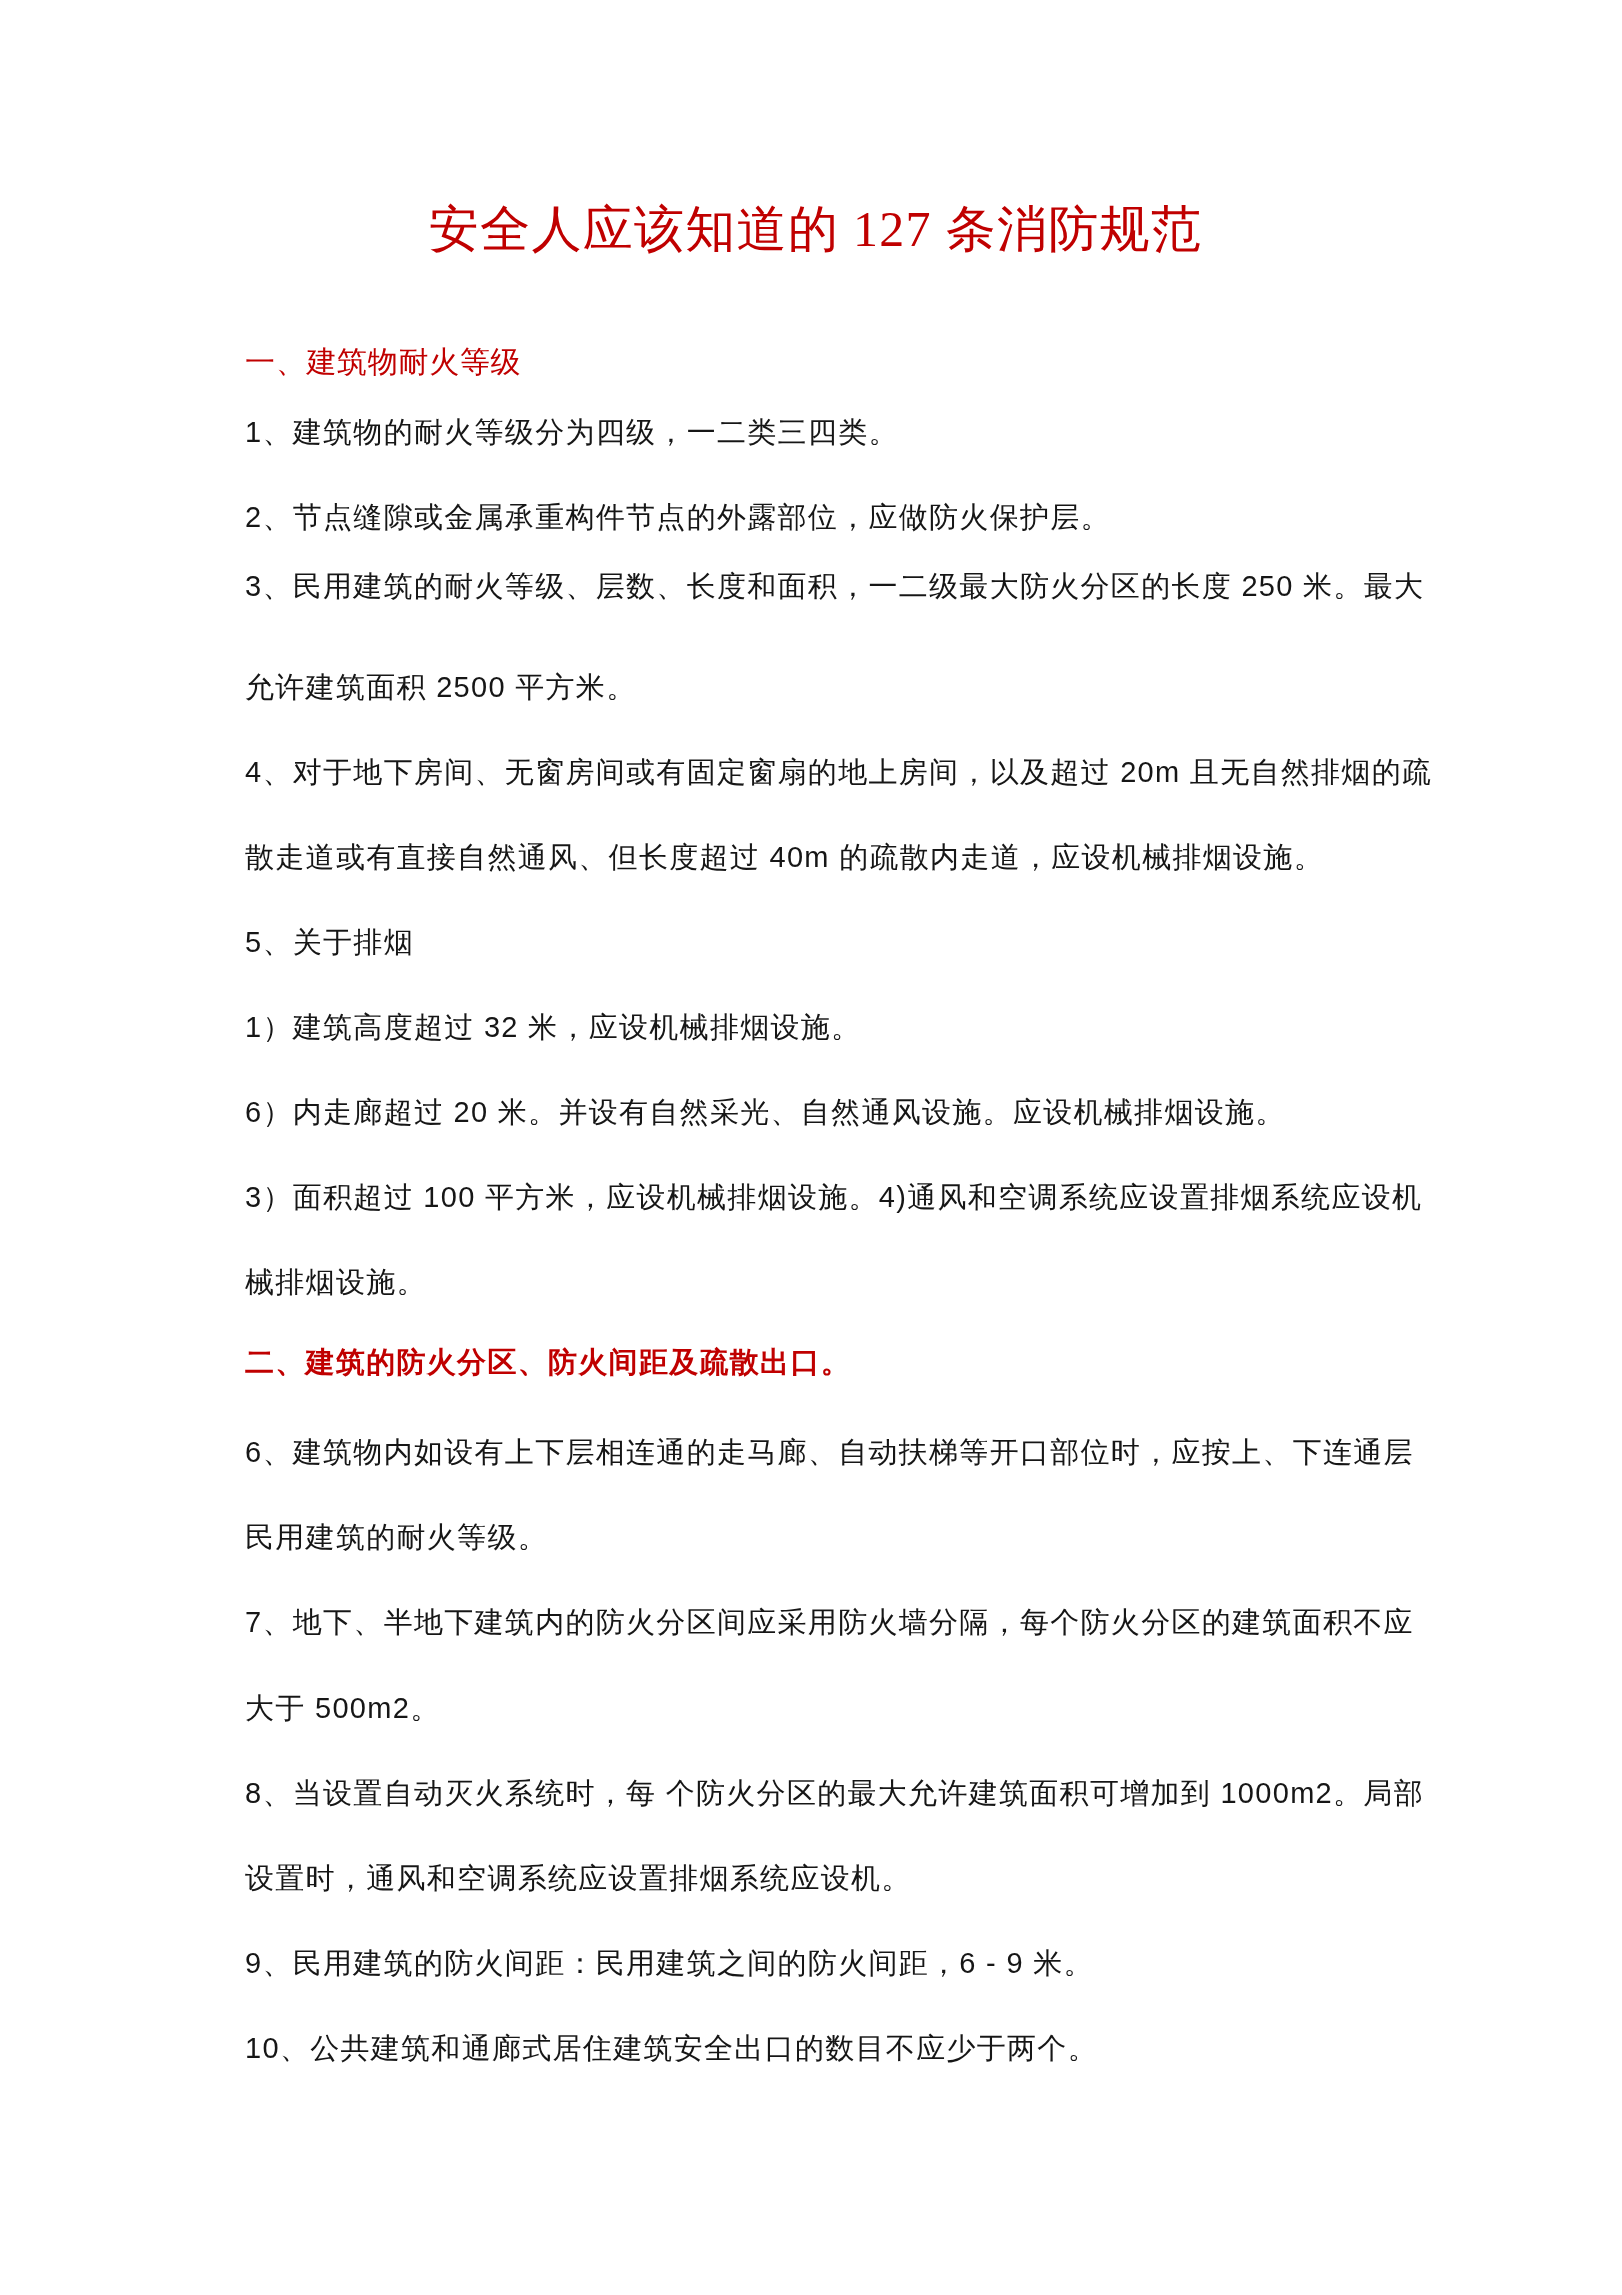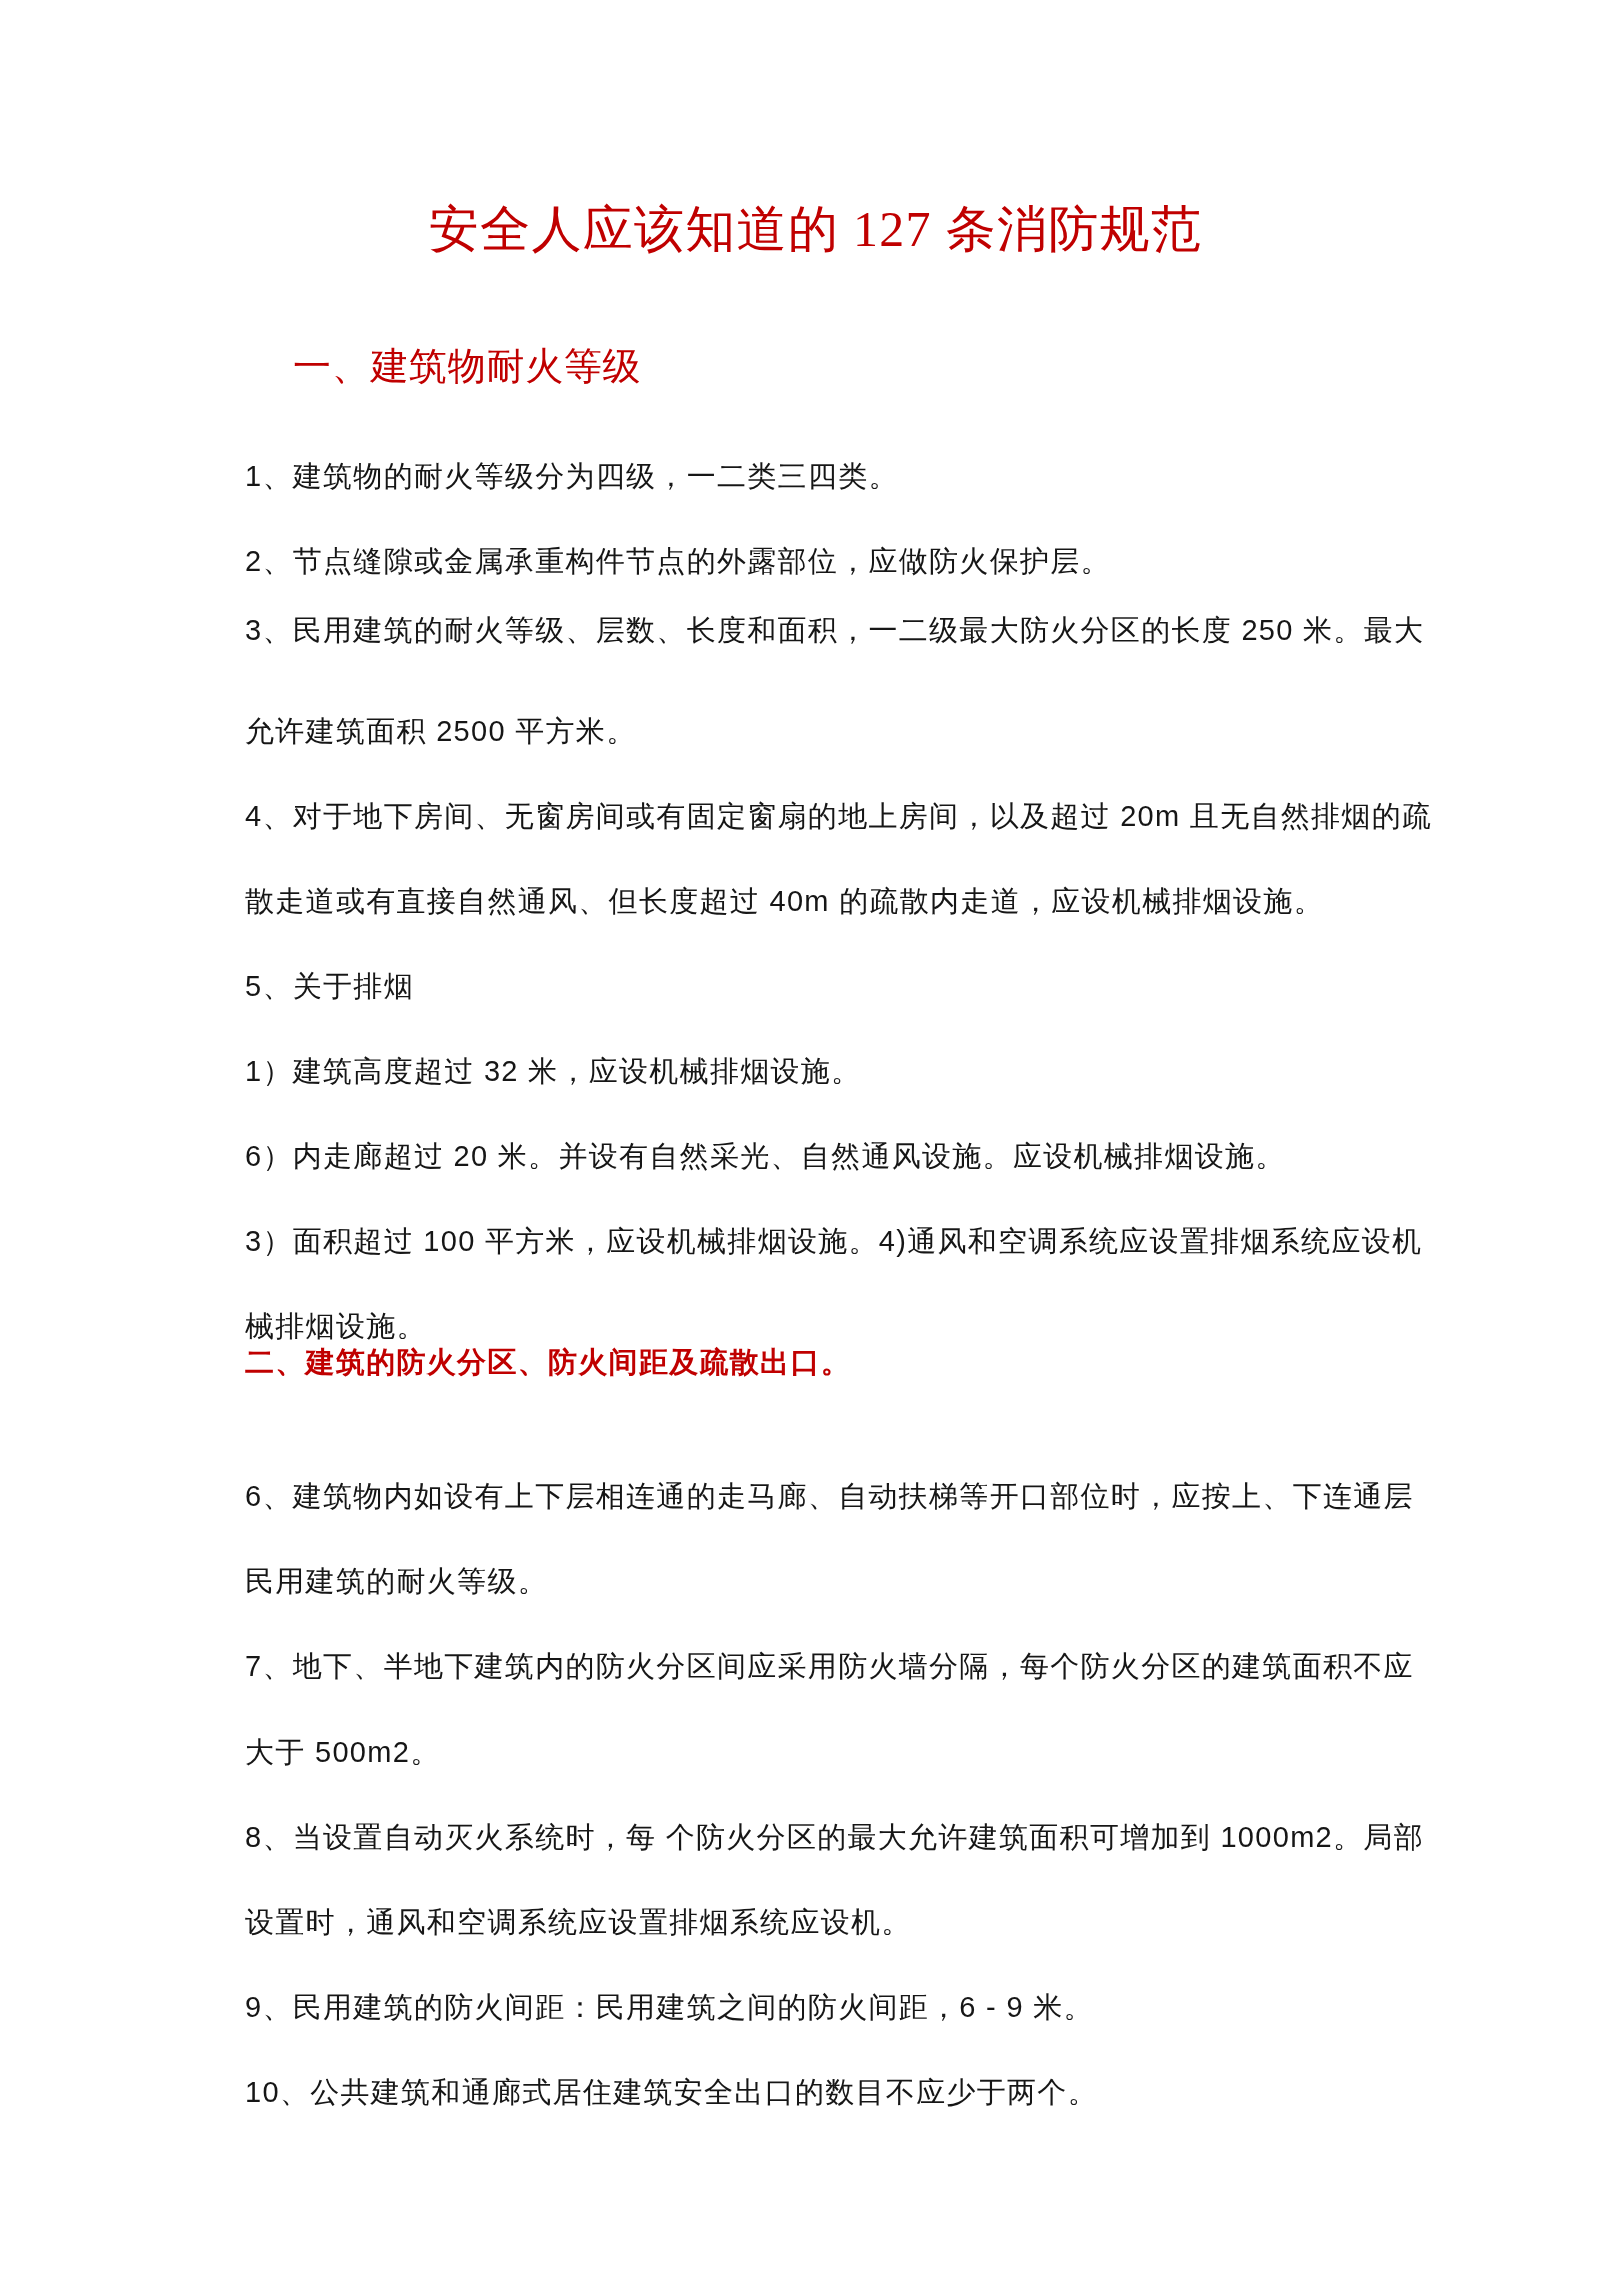--- a/index.html
+++ b/index.html
@@ -26,26 +26,25 @@
     line-height:1.25;
     color:var(--accent);
     letter-spacing:1.3px;
     white-space:nowrap;
   }
   .h-serif{
     position:absolute;
     left:245px;
     font-family:"Liberation Serif","DejaVu Serif",serif;
     font-weight:400;
-    font-size:38px;
+    font-size:30px;
     line-height:1.3;
     color:var(--accent);
     letter-spacing:0.7px;
     white-space:nowrap;
-    margin-left:48px;
   }
   .h-bold{
     position:absolute;
     left:245px;
     font-family:Liberation Mono, monospace;
     font-weight:700;
     font-size:29px;
     line-height:1.3;
     color:var(--accent);
     letter-spacing:1.3px;
@@ -54,21 +53,20 @@
   .line{
     position:absolute;
     left:245px;
     font-family:"Liberation Sans","DejaVu Sans",sans-serif;
     font-weight:500;
     font-size:29px;
     line-height:1.3;
     color:var(--ink);
     letter-spacing:1.3px;
     white-space:nowrap;
-    margin-top:44px;
   }
 </style>
 </head>
 <body>
 
 <div class="page">
 
   <div class="doc-title" style="top:198px">安全人应该知道的 127 条消防规范</div>
 
   <div class="h-serif" style="top:342px">一、建筑物耐火等级</div>

